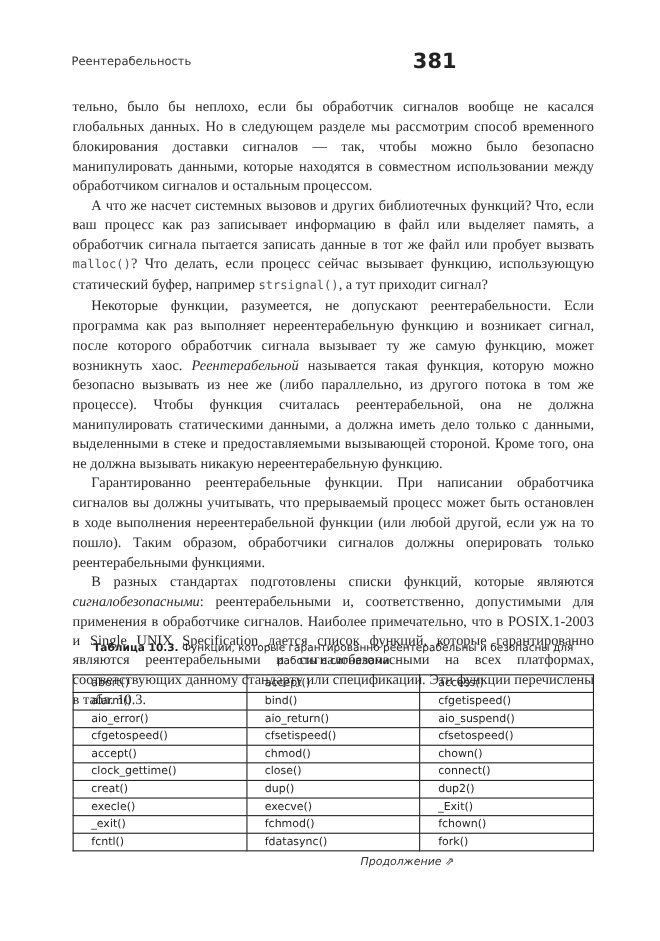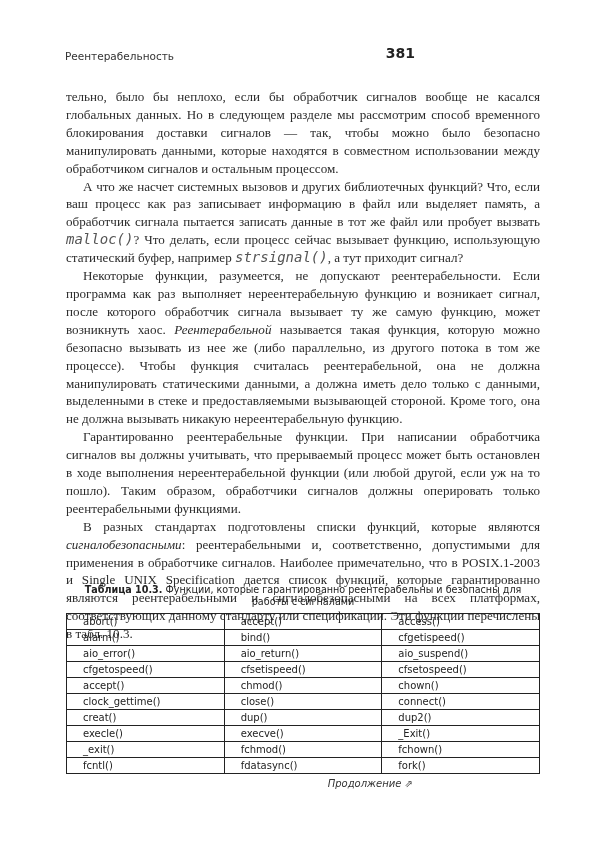--- a/index.html
+++ b/index.html
@@ -7,30 +7,30 @@
     width: 600px; height: 855px; background: #ffffff; position: relative;
     overflow: hidden; color: #2a2a2a;
   }
   .page { position: absolute; left: 0; top: 0; width: 477px; height: 855px; }
   .running-head {
     position: absolute; left: 65px; top: 50px;
     font-family: "DejaVu Sans", sans-serif; font-size: 10.5px; color: #333;
   }
   .page-number {
     position: absolute; right: 62px; top: 45px;
-    font-family: "DejaVu Sans", sans-serif; font-size: 14px; font-weight: bold; color: #222;
+    font-family: "DejaVu Sans", sans-serif; font-size: 19px; font-weight: bold; color: #222;
   }
   .body-text {
     position: absolute; left: 66px; width: 474px; top: 88px;
     font-family: "Liberation Serif", serif; font-size: 13.1px; line-height: 17.9px;
     text-align: justify; color: #2b2b2b;
   }
   .body-text p { margin: 0; text-indent: 17px; }
   .body-text p.first { text-indent: 0; }
-  .mono { font-family: "DejaVu Sans Mono", monospace; font-size: 14px; color: #555; font-style: italic; }
+  .mono { font-family: "DejaVu Sans Mono", monospace; font-size: 11px; color: #555; }
   .bold { font-weight: normal; }
   .ital { font-style: italic; }
   .caption {
     position: absolute; left: 66px; width: 474px; top: 584px; text-align: center;
     font-family: "DejaVu Sans", sans-serif; font-size: 9.6px; line-height: 12px; color: #222;
   }
   .caption b { font-weight: bold; }
   table.funcs {
     position: absolute; left: 66px; top: 613px; width: 474px;
     border-collapse: collapse;

